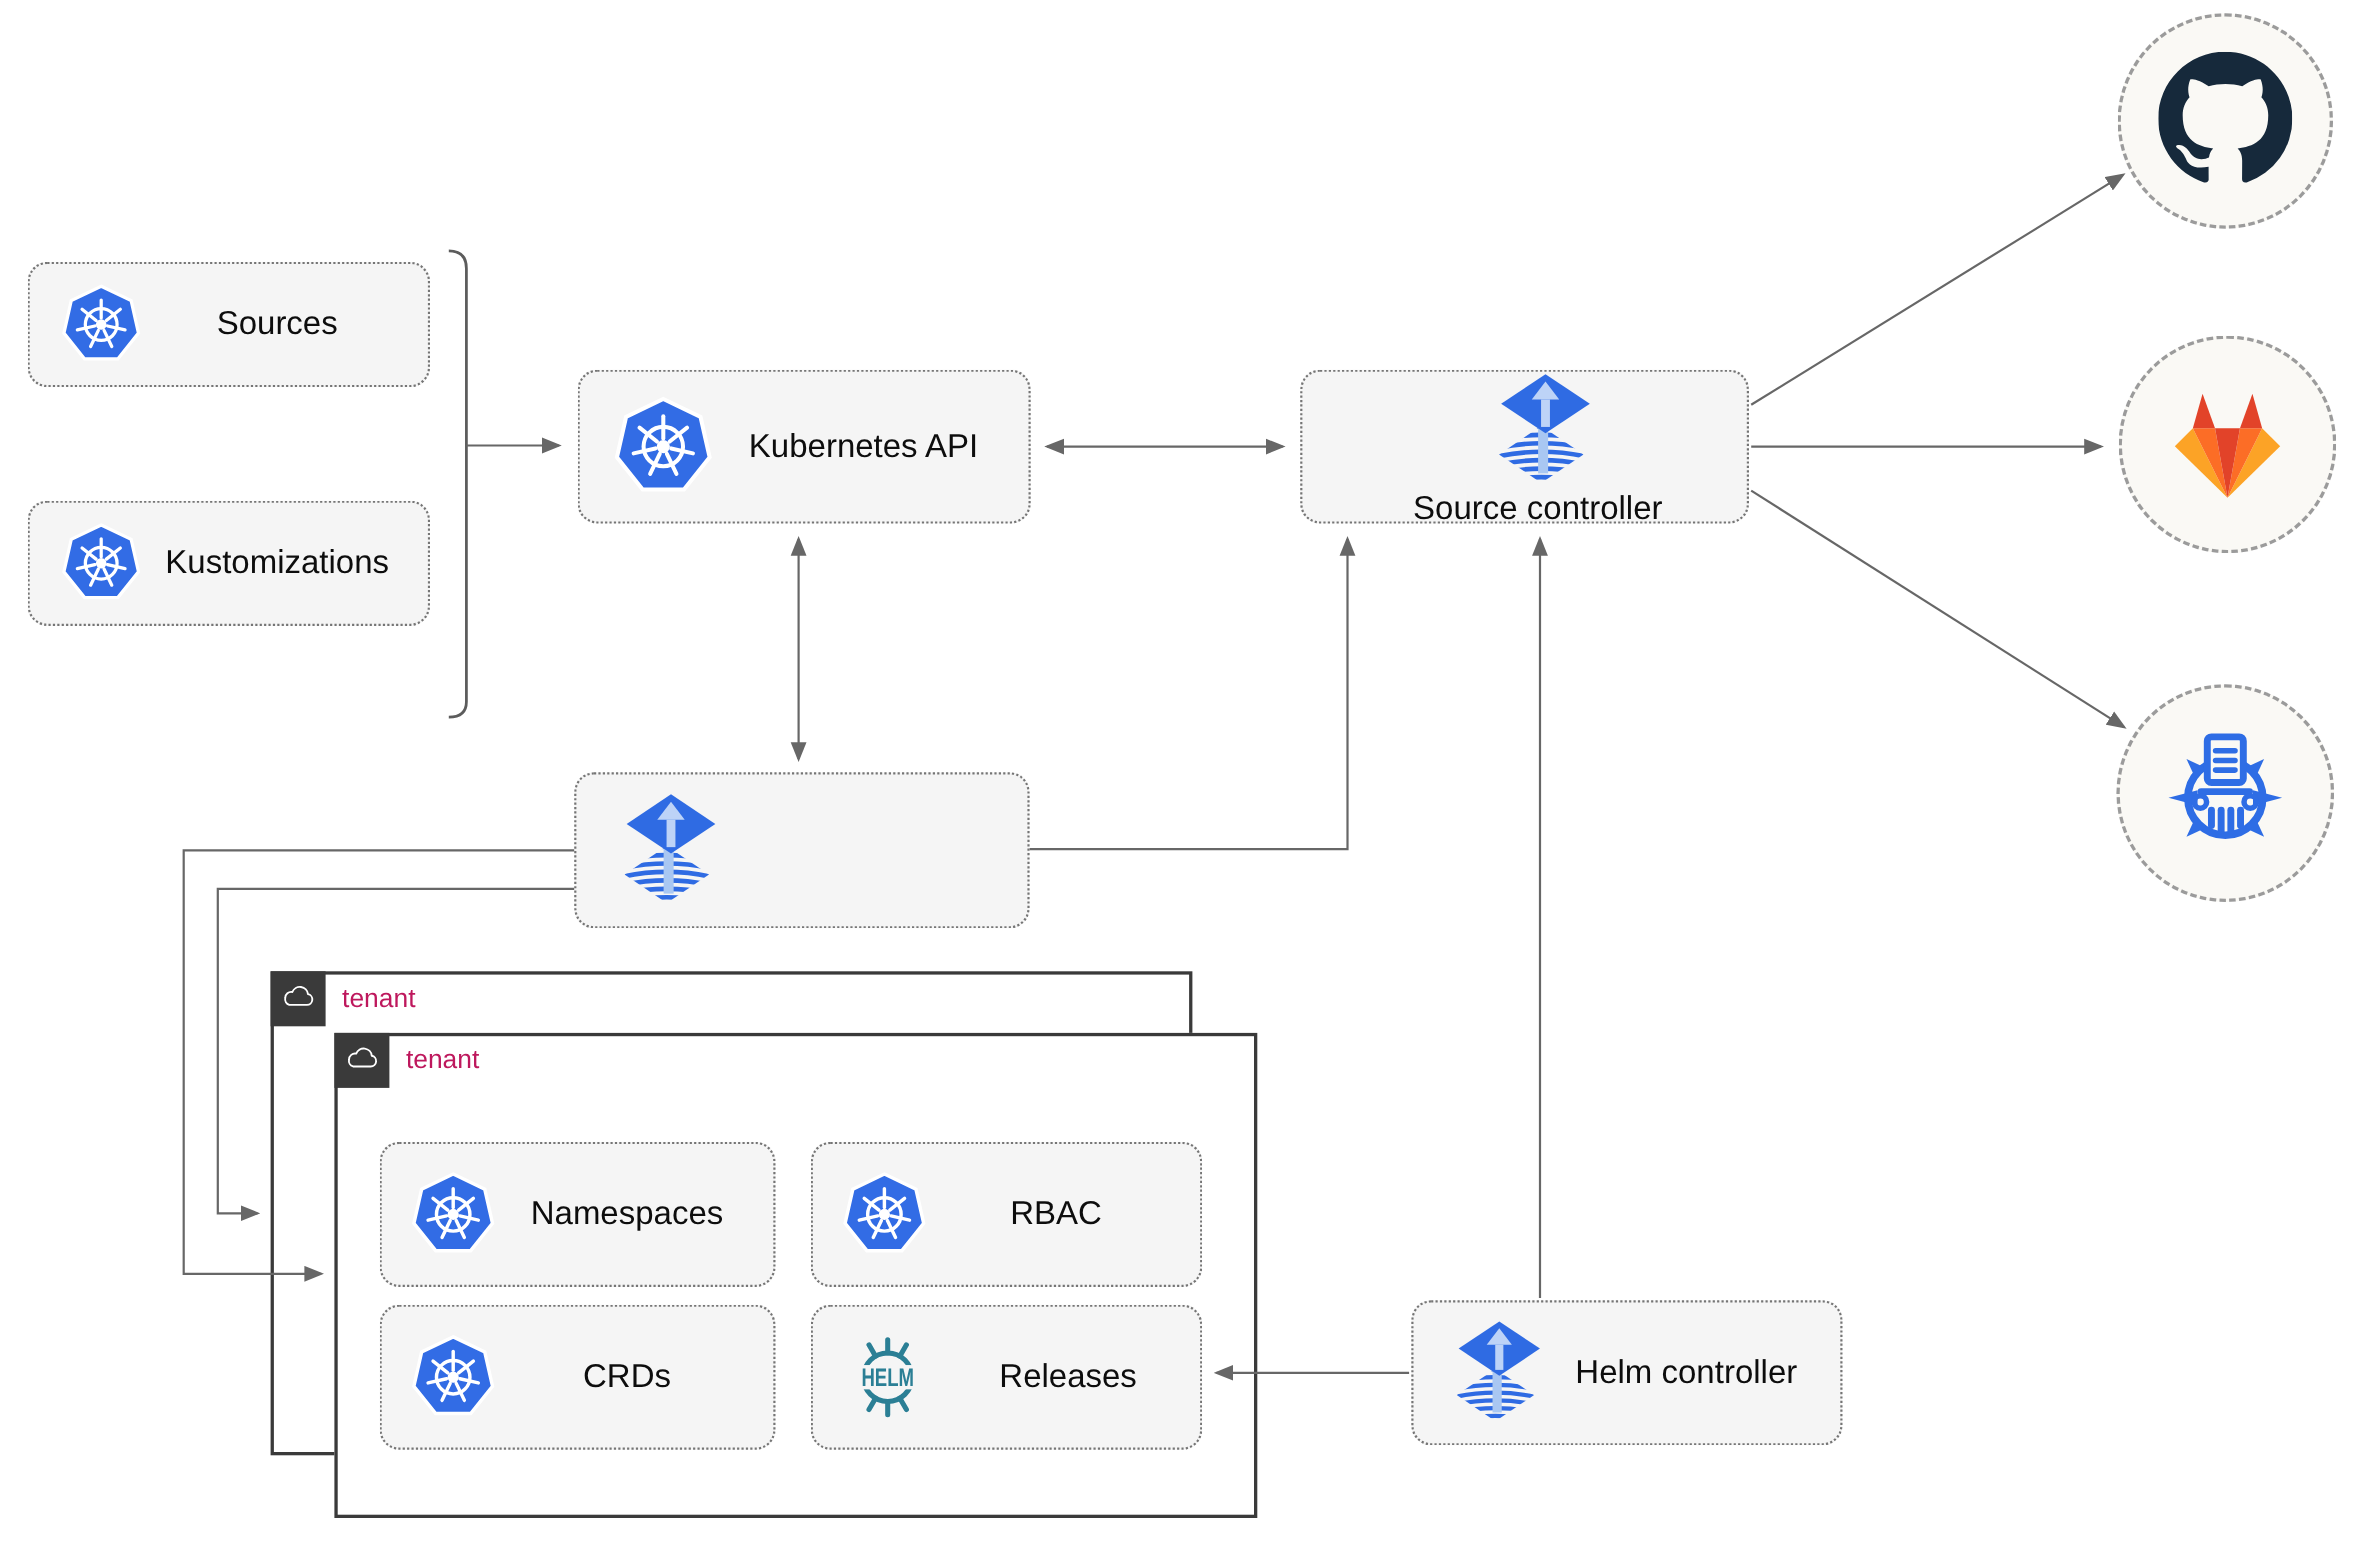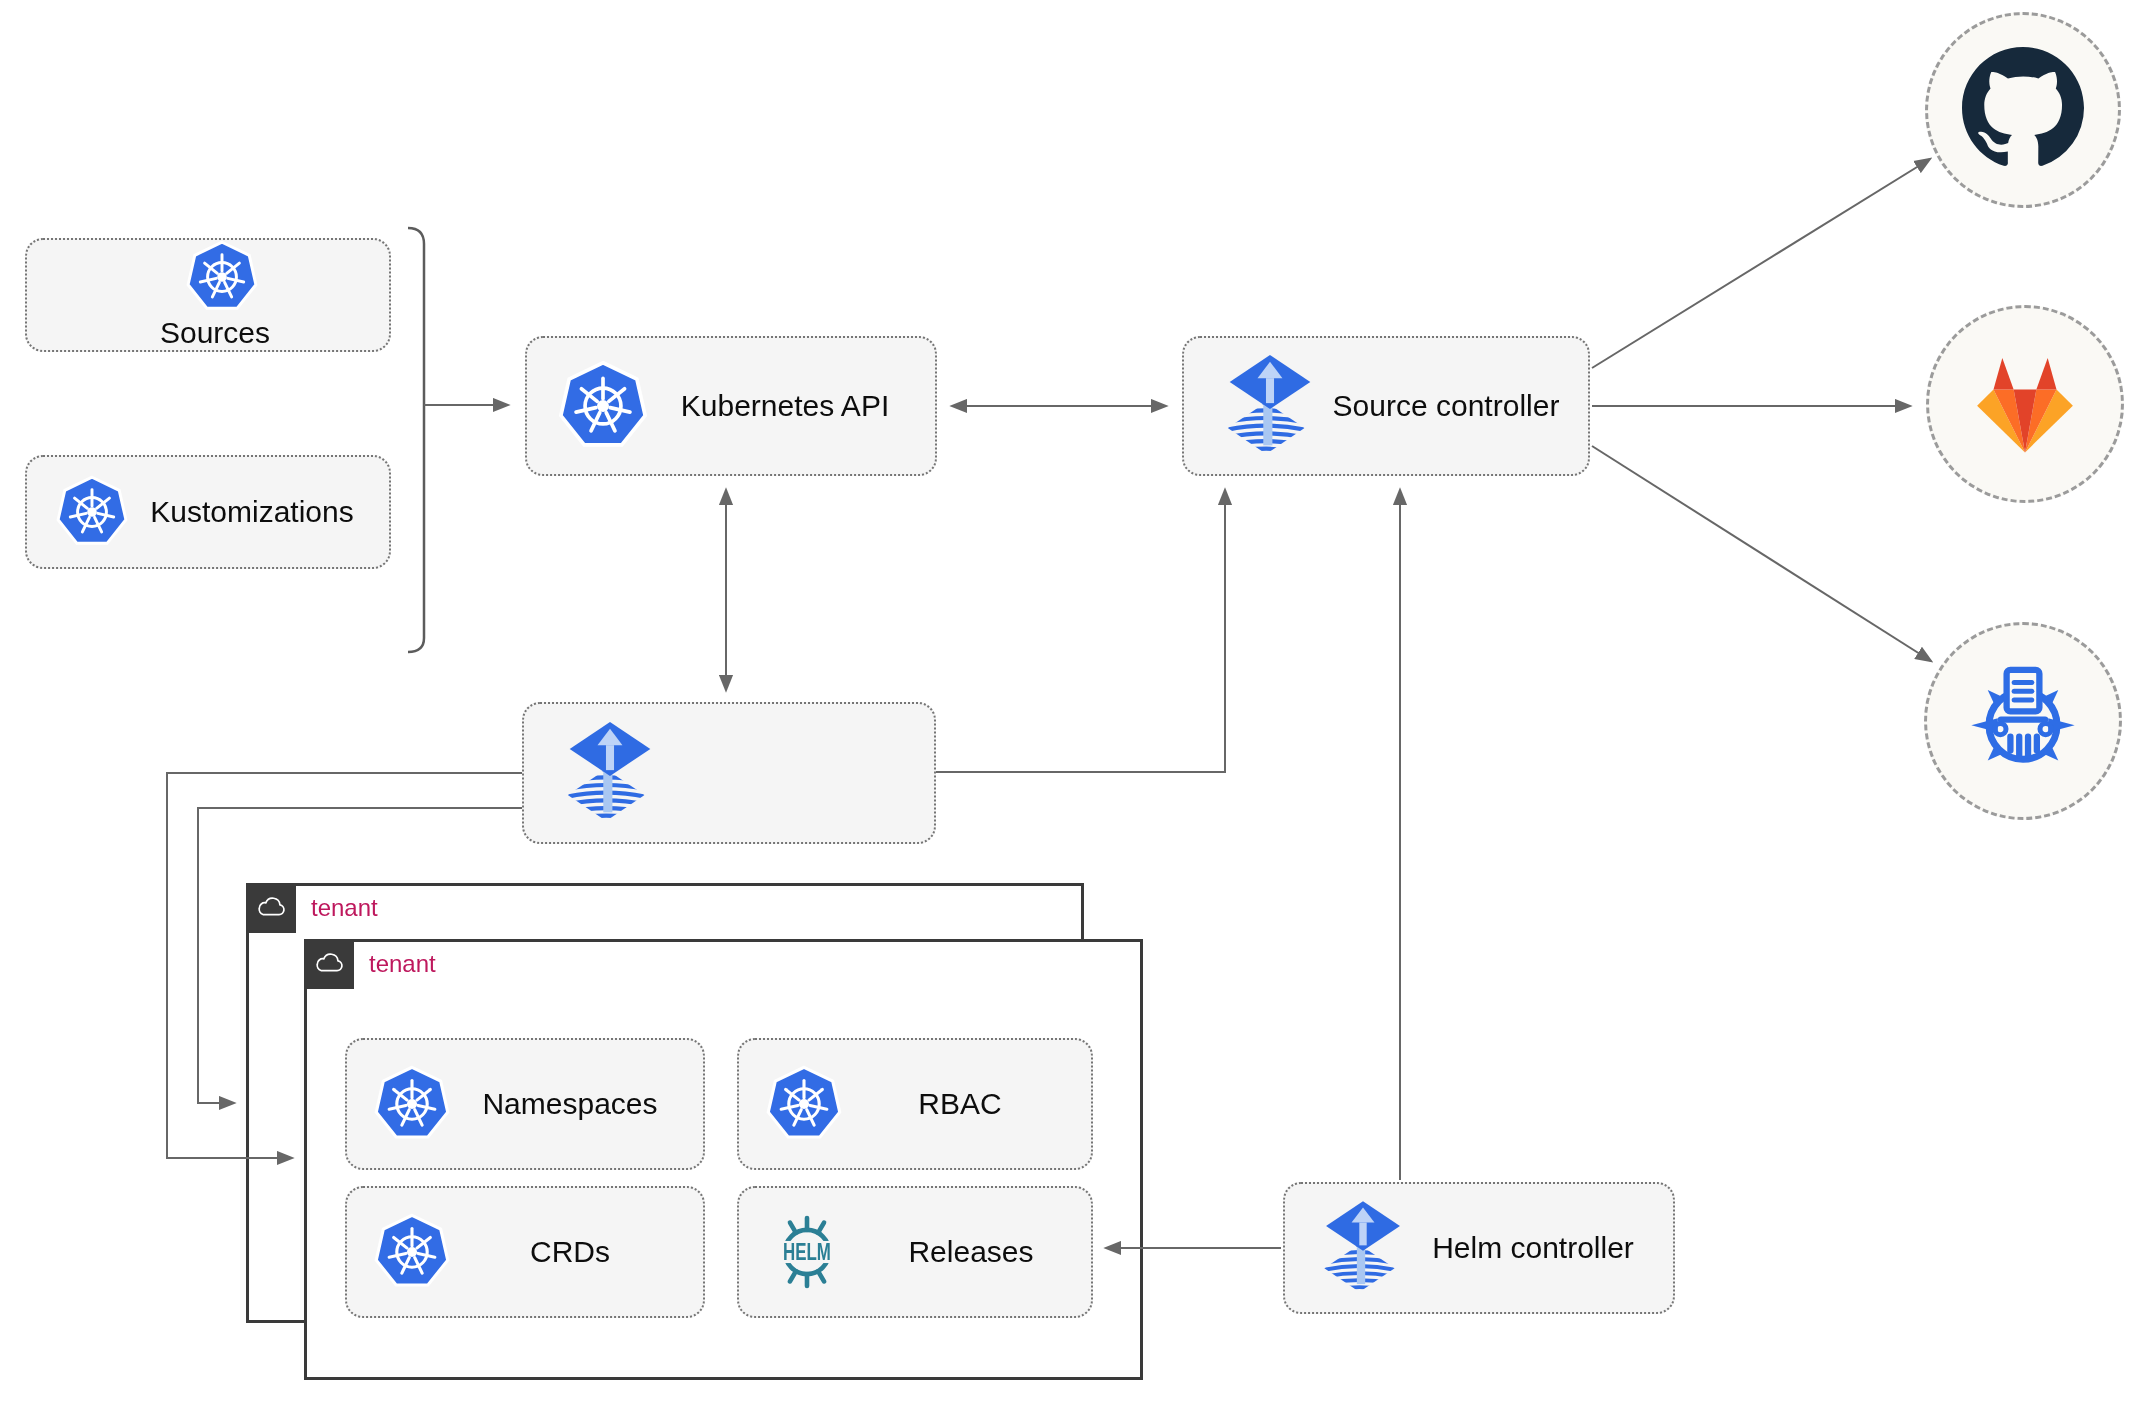--- a/index.html
+++ b/index.html
@@ -151,21 +151,21 @@
   <div class="tenant-header">
     <span>
       <svg width="34" height="25">
           <use href="#cloud-sym"></use>
         </svg>
     </span>
   </div>
   <span class="tenant-label">tenant</span>
 </div>
 
-<div class="node" style="left:25px;top:238px;width:366px;height:114px;padding-left:28px;flex-direction:column;">
+<div class="node" style="left:25px;top:238px;width:366px;height:114px;padding-left:28px;">
   <span class="icon">
     <svg width="74" height="74">
         <use href="#k8s-sym"></use>
       </svg>
   </span>
   <span class="label">Sources</span>
 </div>
 
 <div class="node" style="left:25px;top:455px;width:366px;height:114px;padding-left:28px;">
   <span class="icon">
@@ -178,21 +178,21 @@
 
 <div class="node" style="left:525px;top:336px;width:412px;height:140px;padding-left:30px;">
   <span class="icon">
     <svg width="92" height="92">
         <use href="#k8s-sym"></use>
       </svg>
   </span>
   <span class="label">Kubernetes API</span>
 </div>
 
-<div class="node" style="left:1182px;top:336px;width:408px;height:140px;padding-left:38px;">
+<div class="node" style="left:1182px;top:336px;width:408px;height:140px;padding-left:38px;flex-direction:column;">
   <span class="icon">
     <svg width="96" height="106">
         <use href="#flux-sym"></use>
       </svg>
   </span>
   <span class="label wrap">Source controller</span>
 </div>
 
 <div class="node" style="left:522px;top:702px;width:414px;height:142px;padding-left:38px;">
   <span class="icon">

